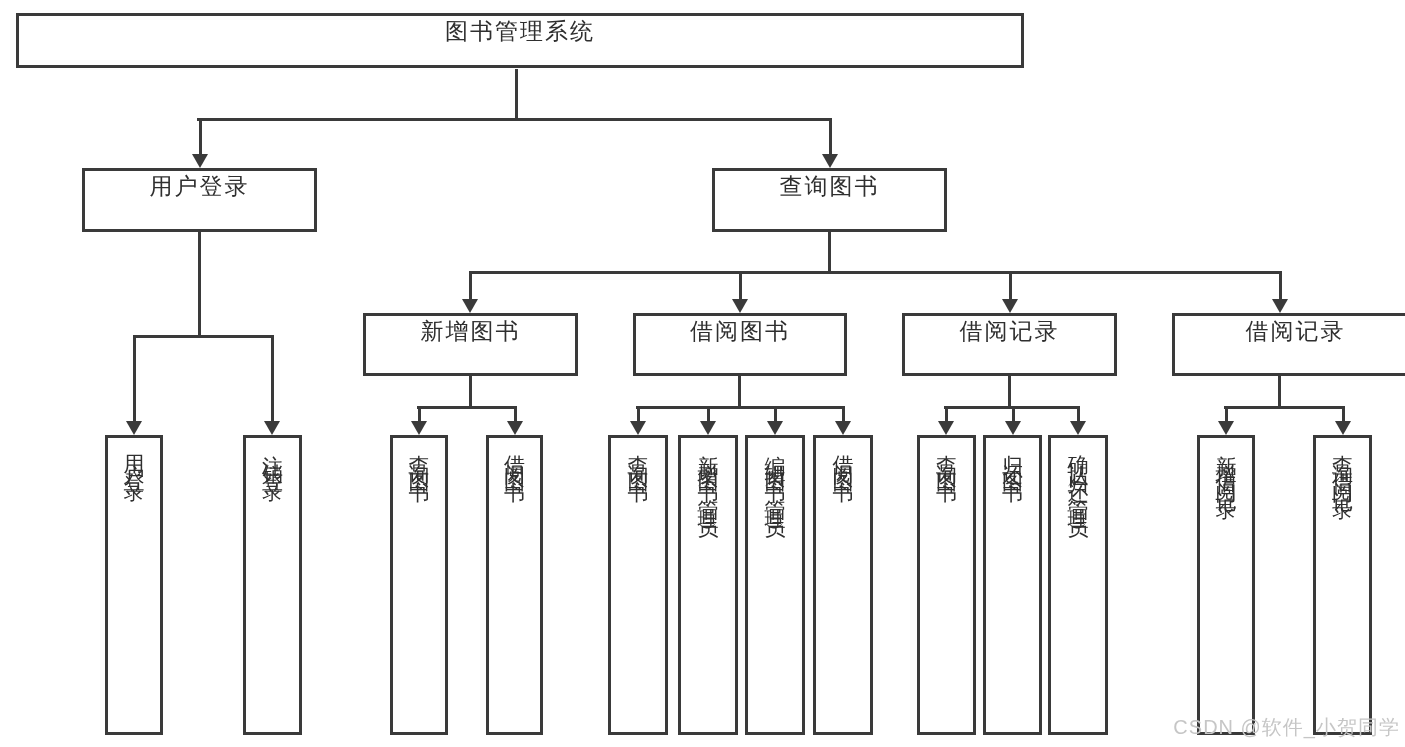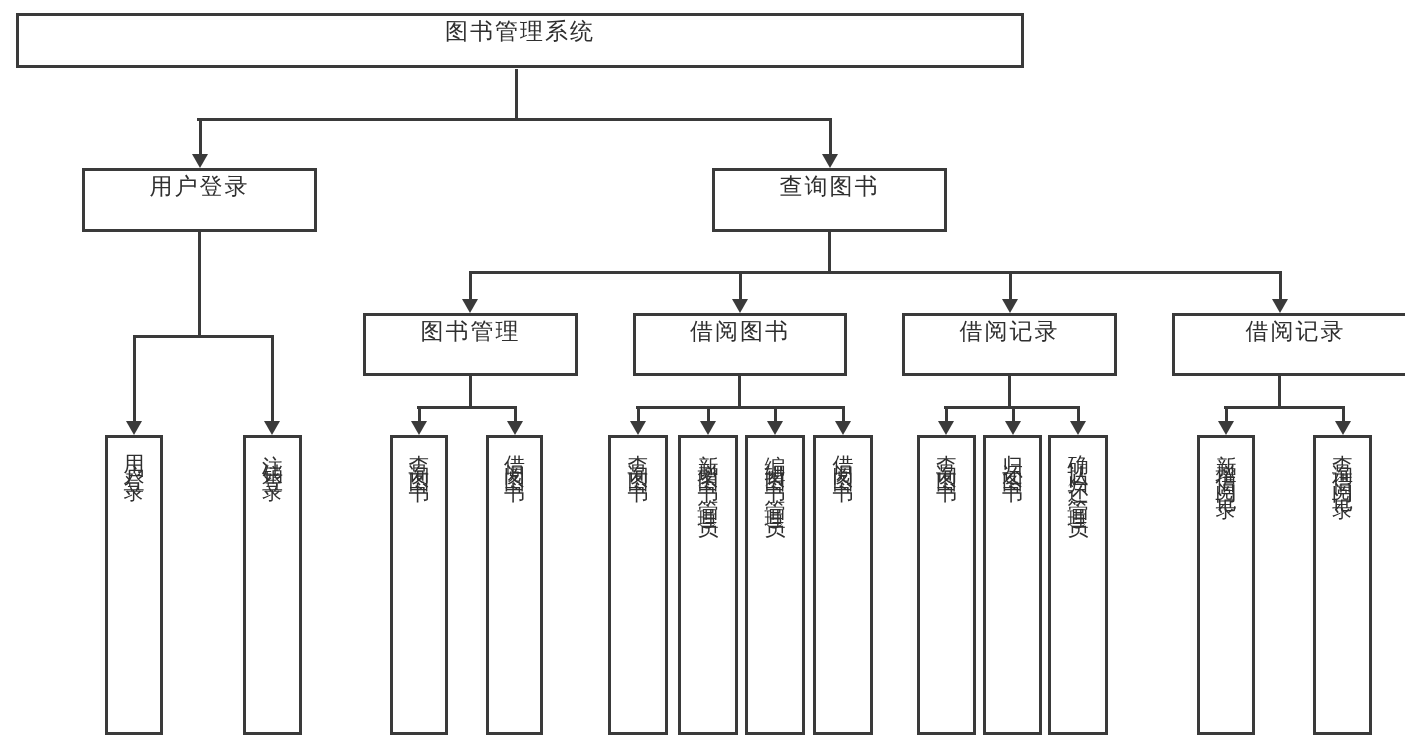--- a/index.html
+++ b/index.html
@@ -44,21 +44,21 @@
   </div>
 
   <div class="box hbox" style="left:82px;top:168px;width:235px;height:64px">
     <span>用户登录</span>
   </div>
   <div class="box hbox" style="left:712px;top:168px;width:235px;height:64px">
     <span>查询图书</span>
   </div>
 
   <div class="box hbox" style="left:363px;top:313px;width:215px;height:63px">
-    <span>图书管理</span>
+    <span>新增图书</span>
   </div>
   <div class="box hbox" style="left:633px;top:313px;width:214px;height:63px">
     <span>借阅图书</span>
   </div>
   <div class="box hbox" style="left:902px;top:313px;width:215px;height:63px">
     <span>借阅记录</span>
   </div>
   <div class="box hbox" style="left:1172px;top:313px;width:247px;height:63px">
     <span>借阅记录</span>
   </div>
@@ -147,14 +147,15 @@
   <div class="arrow" style="left:767px;top:406px;height:29px"></div>
   <div class="arrow" style="left:835px;top:406px;height:29px"></div>
 
   <div class="arrow" style="left:938px;top:406px;height:29px"></div>
   <div class="arrow" style="left:1005px;top:406px;height:29px"></div>
   <div class="arrow" style="left:1070px;top:406px;height:29px"></div>
 
   <div class="arrow" style="left:1218px;top:406px;height:29px"></div>
   <div class="arrow" style="left:1335px;top:406px;height:29px"></div>
 
+  <div class="watermark">CSDN @软件_小贺同学</div>
 
 </div>
 
 </body></html>

